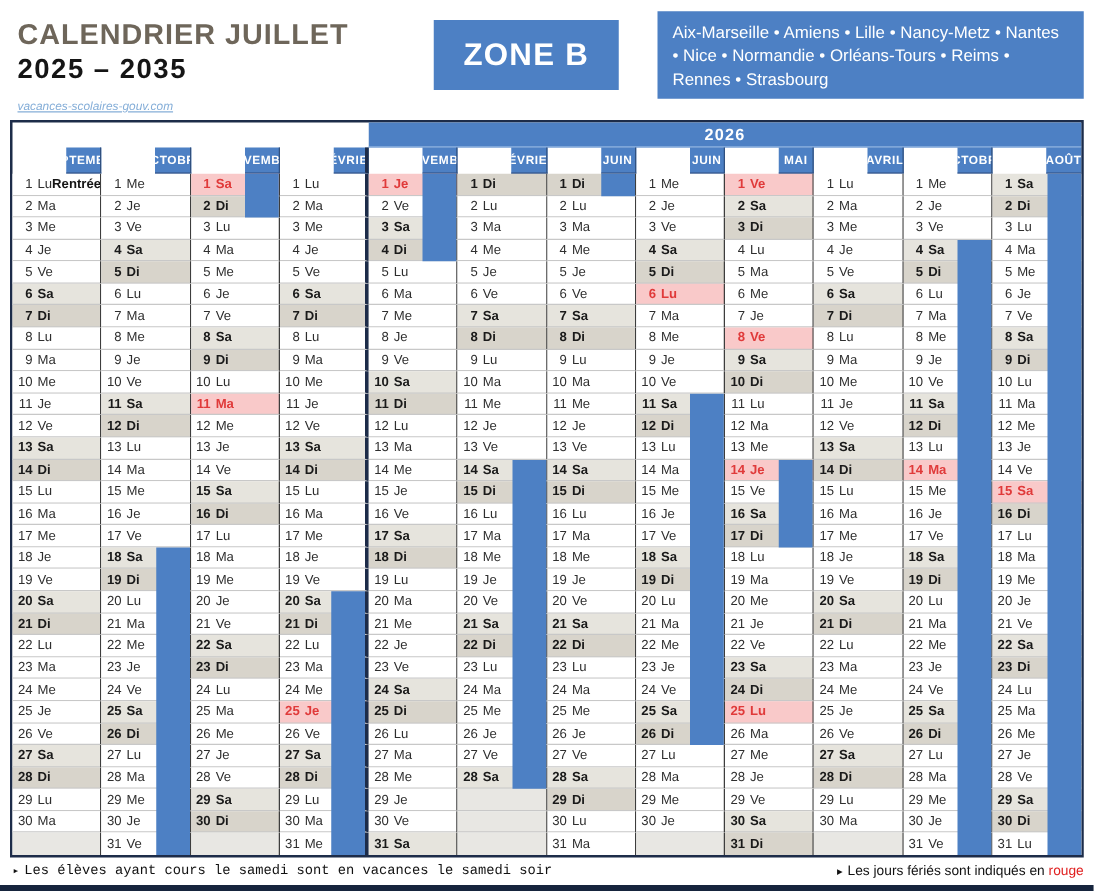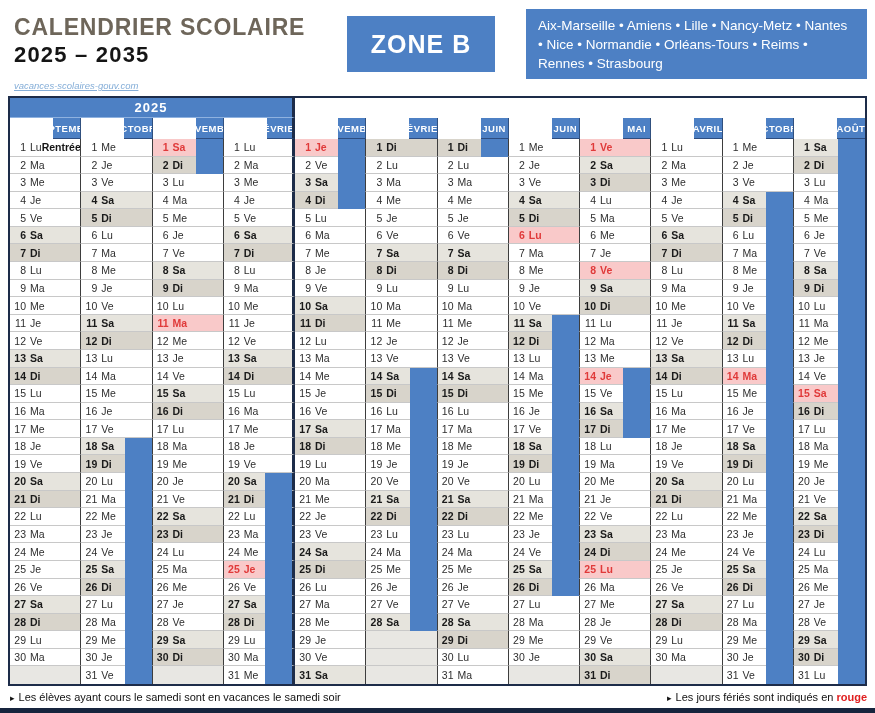--- a/index.html
+++ b/index.html
@@ -42,38 +42,38 @@
   .cell.sa{background:var(--sa-bg,#e6e4dd);}
   .cell.di{background:var(--di-bg,#d8d4cb);}
   .cell.ferie{background:var(--ferie-bg,#f9c9c9);color:var(--ferie-text,#e03a3a);}
   .cell.empty{background:var(--empty-bg,#e8e7e3);}
   .split{border-right:3px solid var(--dark,#1d2c49) !important;}
   .lastcol{border-right:none !important;}
   .lastrow{border-bottom:none !important;}
   .vbar{background:var(--accent,#4d80c4);z-index:2;width:27px;justify-self:end;}
   
   .foot{position:absolute;top:691px;font-size:11px;color:#111;white-space:pre;}
-  .foot-left{left:10px;}
+  .foot-left{left:10px;font-family:Liberation Mono, monospace;}
   .foot-right{right:8px;}
   .foot .bullet{font-size:9px;margin-right:4px;}
-  .foot .red{color:var(--footer-red,#e02020);font-weight:bold;}
+  .foot .red{color:var(--footer-red,#e02020);font-weight:normal;}
   .bottom-bar{position:absolute;left:0;top:708px;width:875px;height:5px;
               background:var(--bottom-bar,#16243d);}
 </style>
 </head>
 <body>
 
-<div class="h-title">CALENDRIER SCOLAIRE</div>
+<div class="h-title">CALENDRIER JUILLET</div>
 <div class="h-years">2025 – 2035</div>
 <a class="h-link">vacances-scolaires-gouv.com</a>
 <div class="zone">ZONE B</div>
 <div class="acad">Aix-Marseille • Amiens • Lille • Nancy-Metz • Nantes • Nice • Normandie • Orléans-Tours • Reims • Rennes • Strasbourg</div>
 
 <div id="grid">
-    <div class="year split" style="grid-area: 1 / 1 / auto / span 4;">2025</div>
+    <div class="year" style="grid-area: 1 / 5 / auto / span 8;">2026</div>
     <div class="mh" style="grid-area: 2 / 1;">SEPTEMBRE</div>
     <div class="cell" style="grid-area: 3 / 1;">
       <span class="num">1</span>
       <span class="ab">Lu</span>
       <span class="note">Rentrée</span>
     </div>
     <div class="cell" style="grid-area: 4 / 1;">
       <span class="num">2</span>
       <span class="ab">Ma</span>
     </div>

